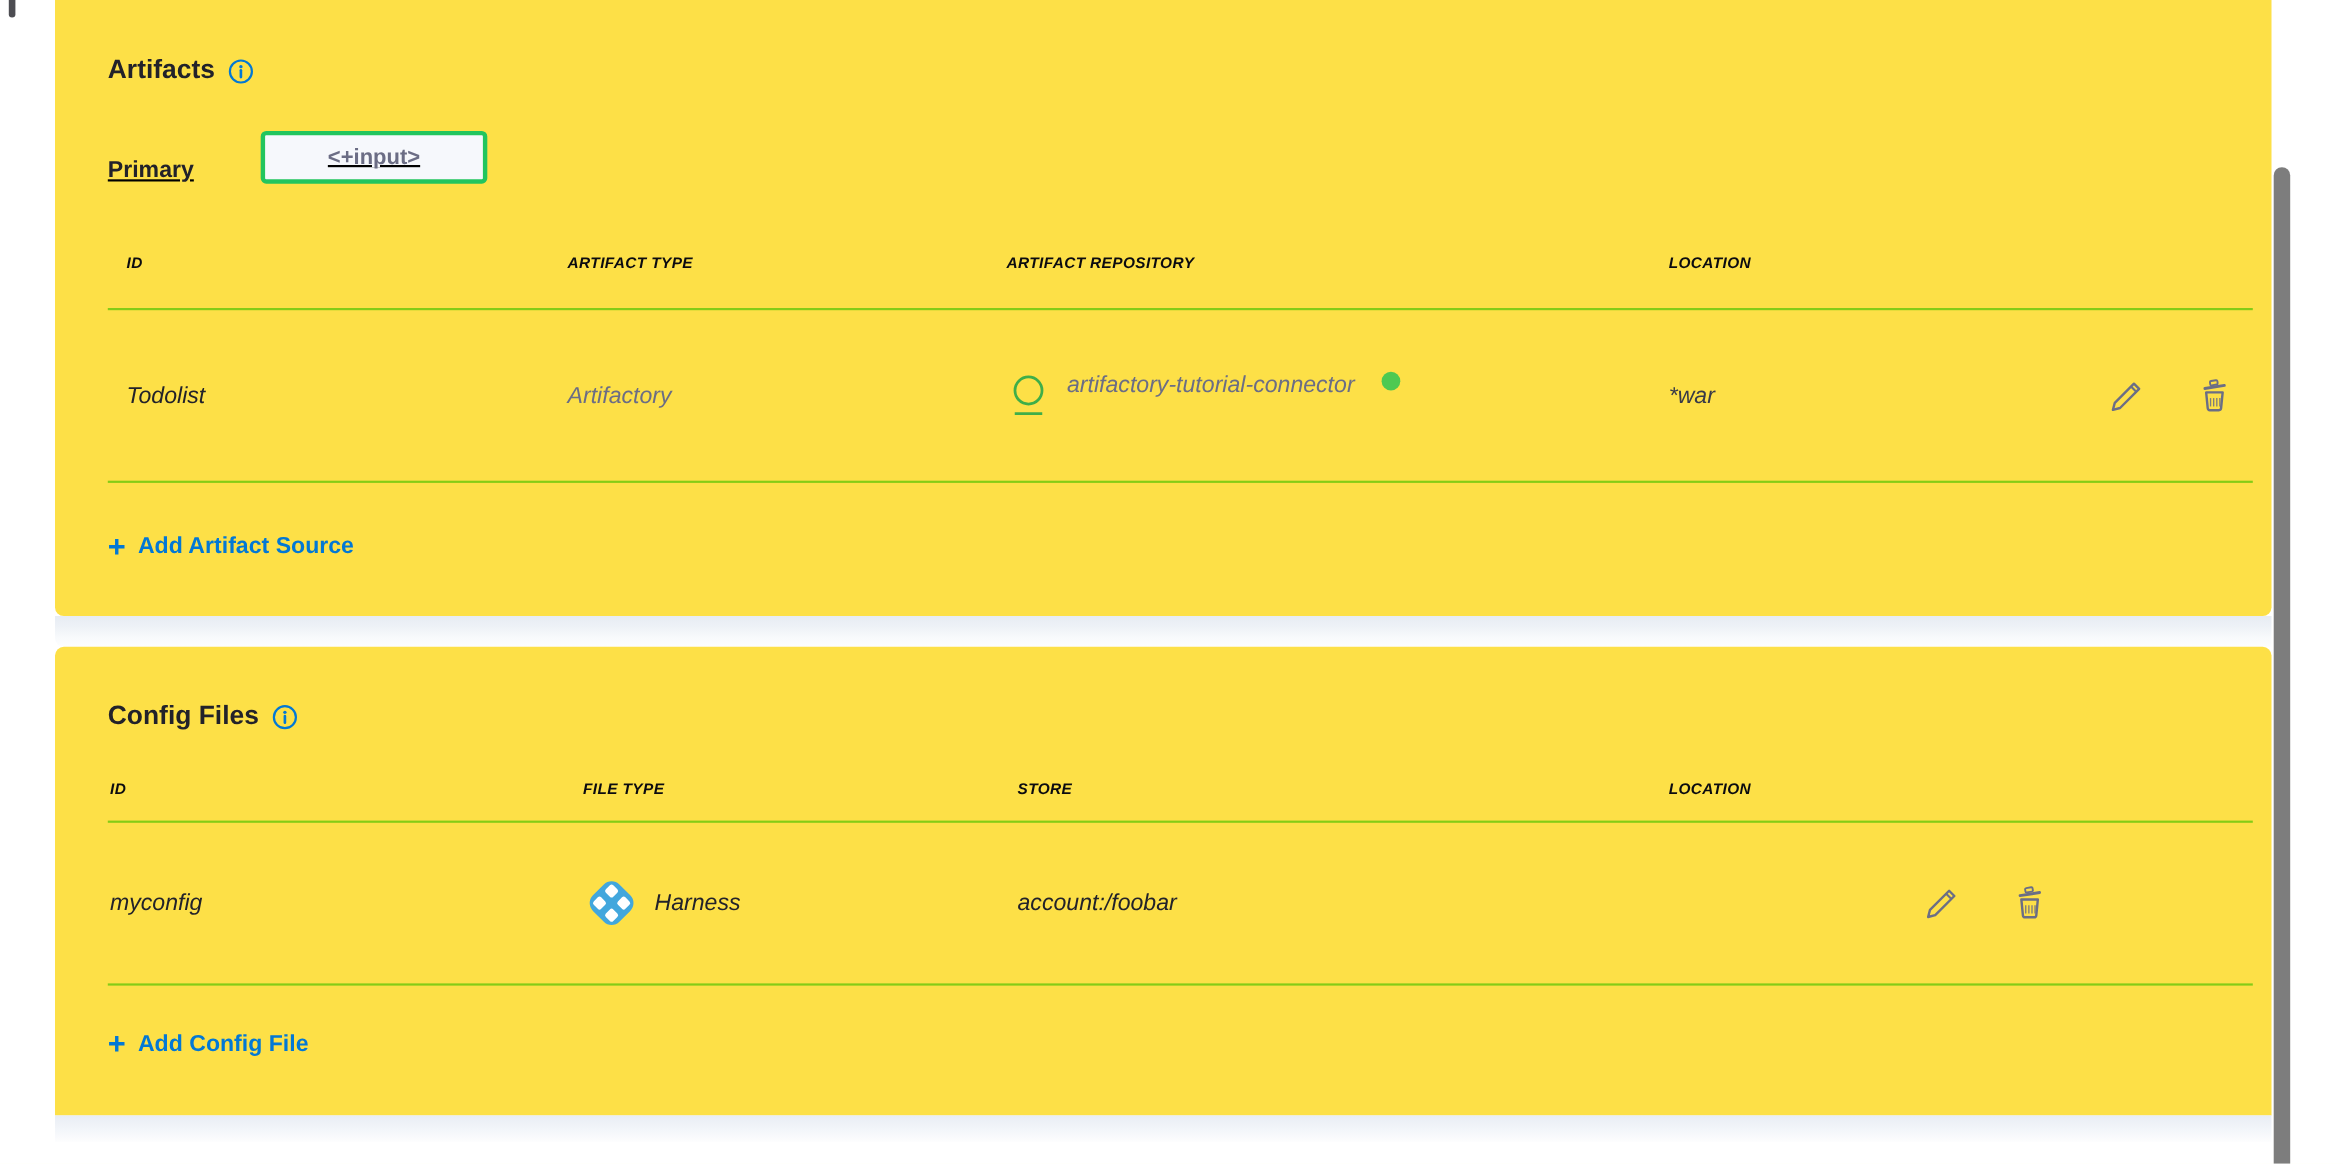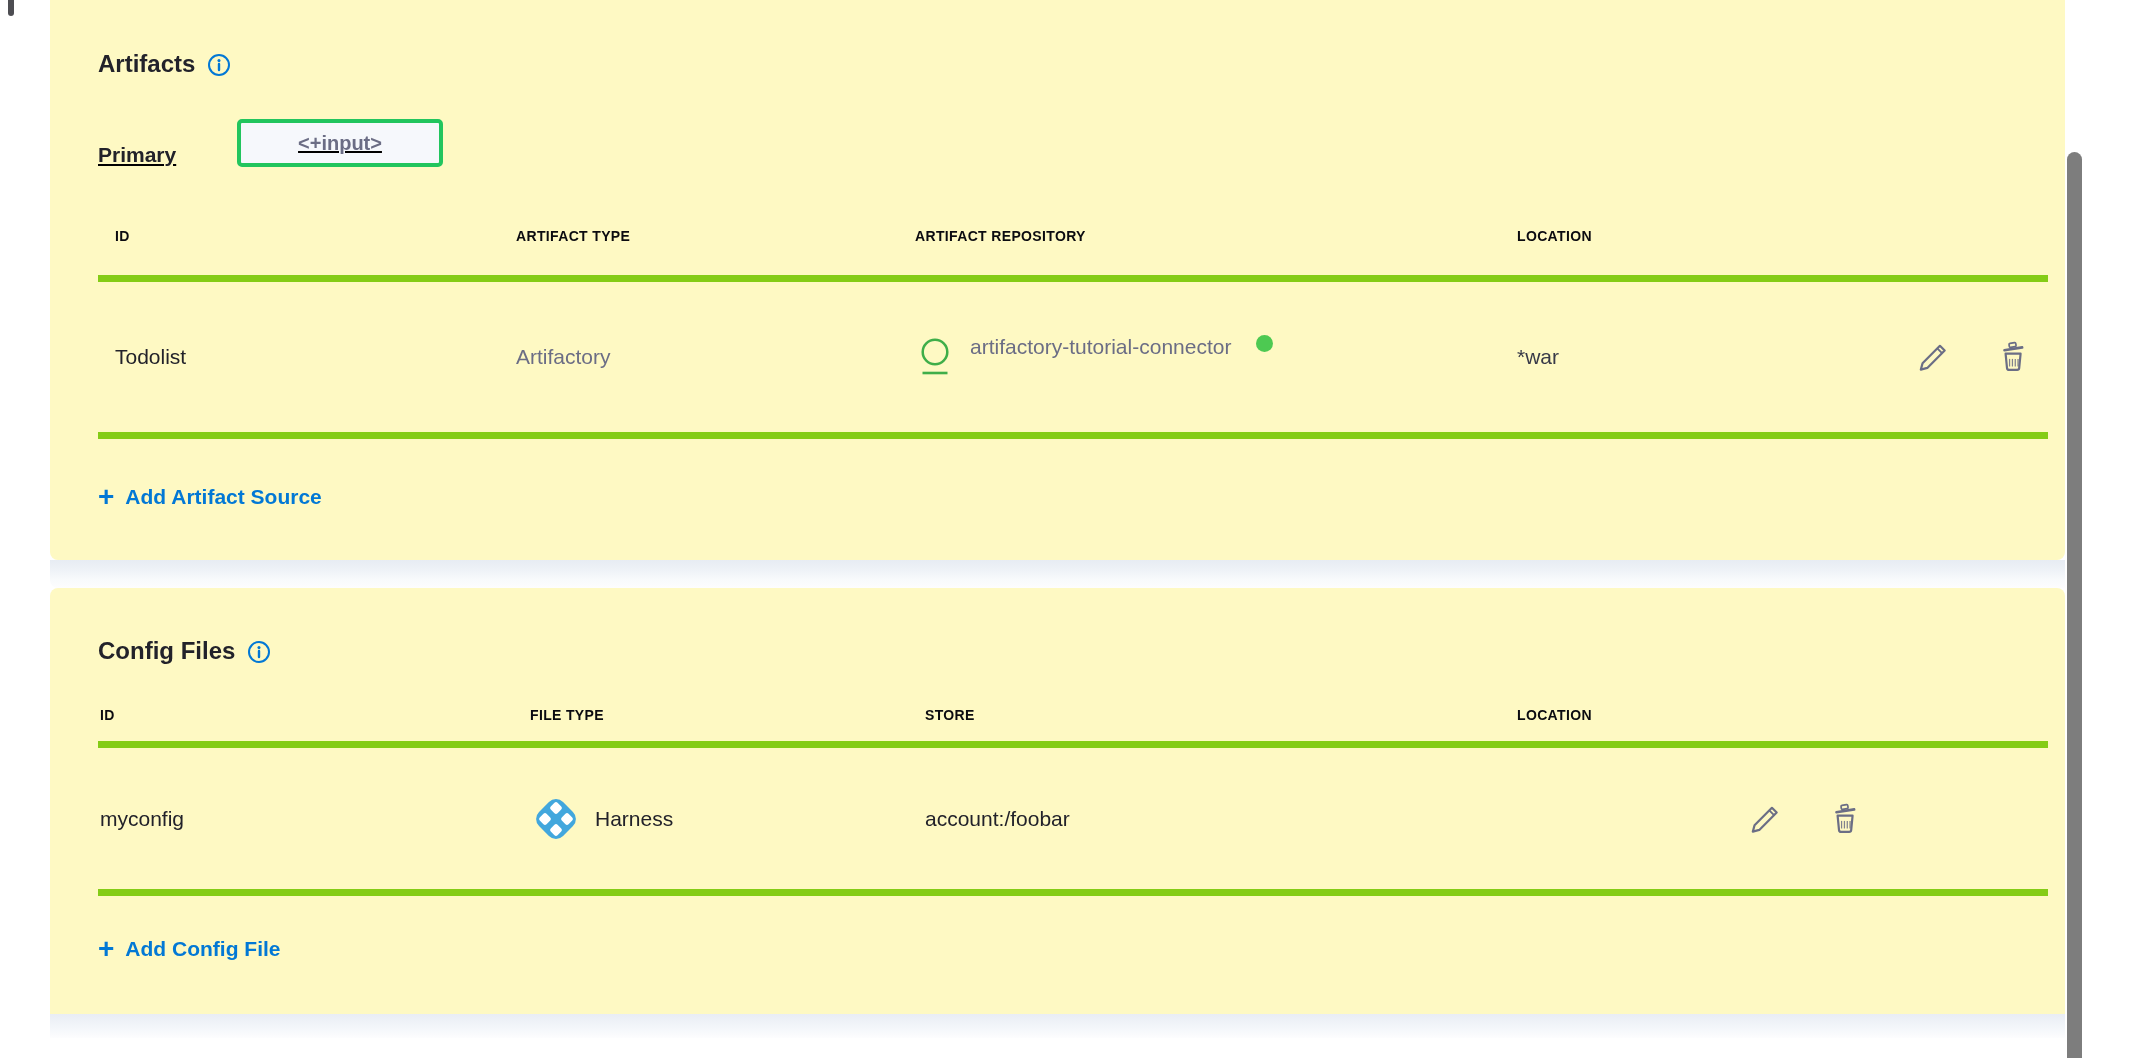--- a/index.html
+++ b/index.html
@@ -5,21 +5,21 @@
   * { margin:0; padding:0; box-sizing:border-box; }
   html,body { width:2130px; height:1058px; background:#ffffff; overflow:hidden;
               font-family:"Liberation Sans","DejaVu Sans",sans-serif; }
   .page { position:relative; width:2130px; height:1058px; background:#fff; }
 
   .top-left-tick { position:absolute; left:8px; top:0; width:6px; height:16px;
                    background:#4d4d52; border-radius:0 0 3px 3px; }
 
   .content { position:absolute; left:50px; top:0; width:2015px; }
 
-  .card { background:#fef9c3; }
+  .card { background:#fde047; }
   .card.artifacts { border-radius:0 0 8px 8px; padding:49px 0 50px 48px; }
   .card.configs   { border-radius:8px 8px 0 0; padding:48px 0 52px 48px; }
 
   .section-divider { height:28px; width:2015px;
     background:linear-gradient(180deg,#e7ecf3 0%, #eef2f7 35%, #f8fafc 70%, #fdfdfe 100%);
     border-radius:0 0 0 8px; }
   .bottom-divider { height:24px; width:2015px;
     background:linear-gradient(180deg,#e9edf4 0%, #f3f6fa 55%, #fdfdfe 100%); }
 
   h2.section-title { display:flex; align-items:center; gap:12px;
@@ -29,21 +29,21 @@
   .primary-row { margin-top:40px; display:flex; align-items:flex-end; height:48px;text-decoration:underline; }
   .primary-label { width:139px; font-size:21px; font-weight:700; color:#22222a; }
   .runtime-chip { width:206px; height:48px; background:#f6f8fc; border:4px solid #22c55e;
     border-radius:5px; display:flex; align-items:center; justify-content:center;
     color:#6b6d85; font-size:20px; font-weight:600; cursor:pointer; }
 
   .table { width:1950px; }
   .table.artifacts-table { margin-top:30px; }
   .table.configs-table { margin-top:22px; }
 
-  .tr { display:grid; align-items:center; border-bottom:7px solid #84cc16; }
+  .tr { display:grid; align-items:center; border-bottom:2px solid #84cc16;font-style:italic; }
   .artifacts-table .tr { grid-template-columns:418px 399px 602px 363px 1fr; }
   .configs-table  .tr { grid-template-columns:432px 395px 592px 363px 1fr; }
 
   .tr.head { font-size:14px; font-weight:700; letter-spacing:.35px; color:#0b0b10; }
   .artifacts-table .tr.head { height:85px; }
   .configs-table  .tr.head { height:60px; }
   .artifacts-table .tr.data { height:157px; }
   .configs-table  .tr.data { height:148px; }
 
   .artifacts-table .c1 { padding-left:17px; }

